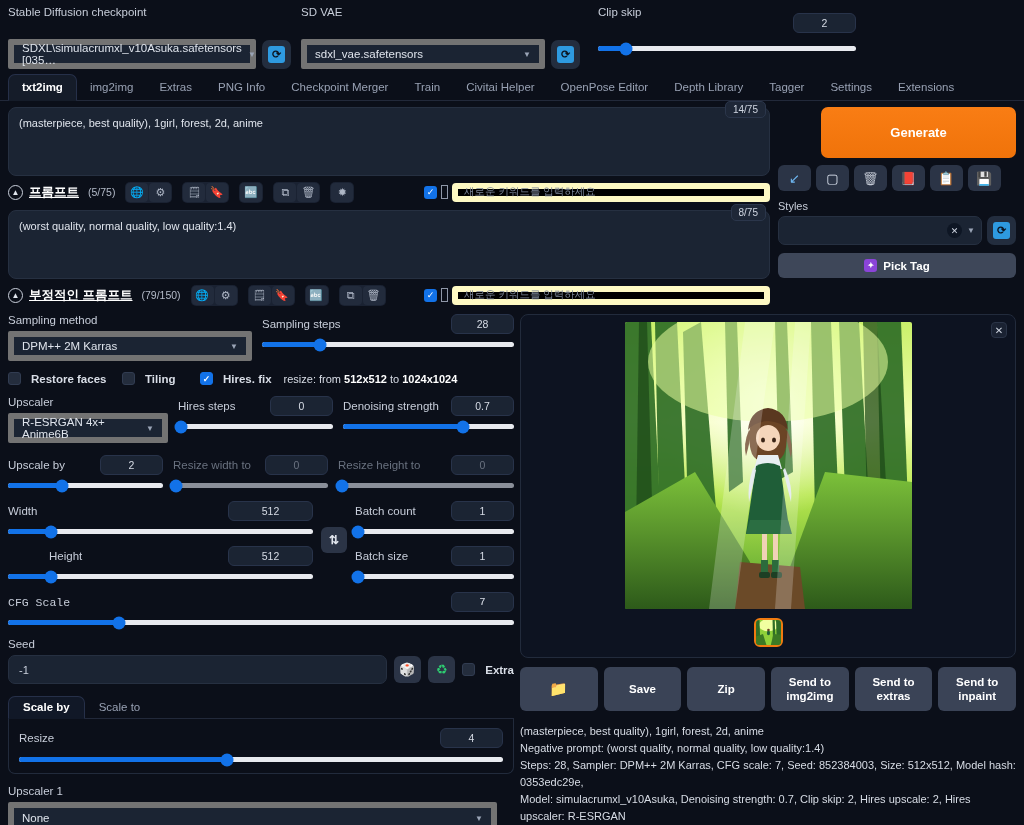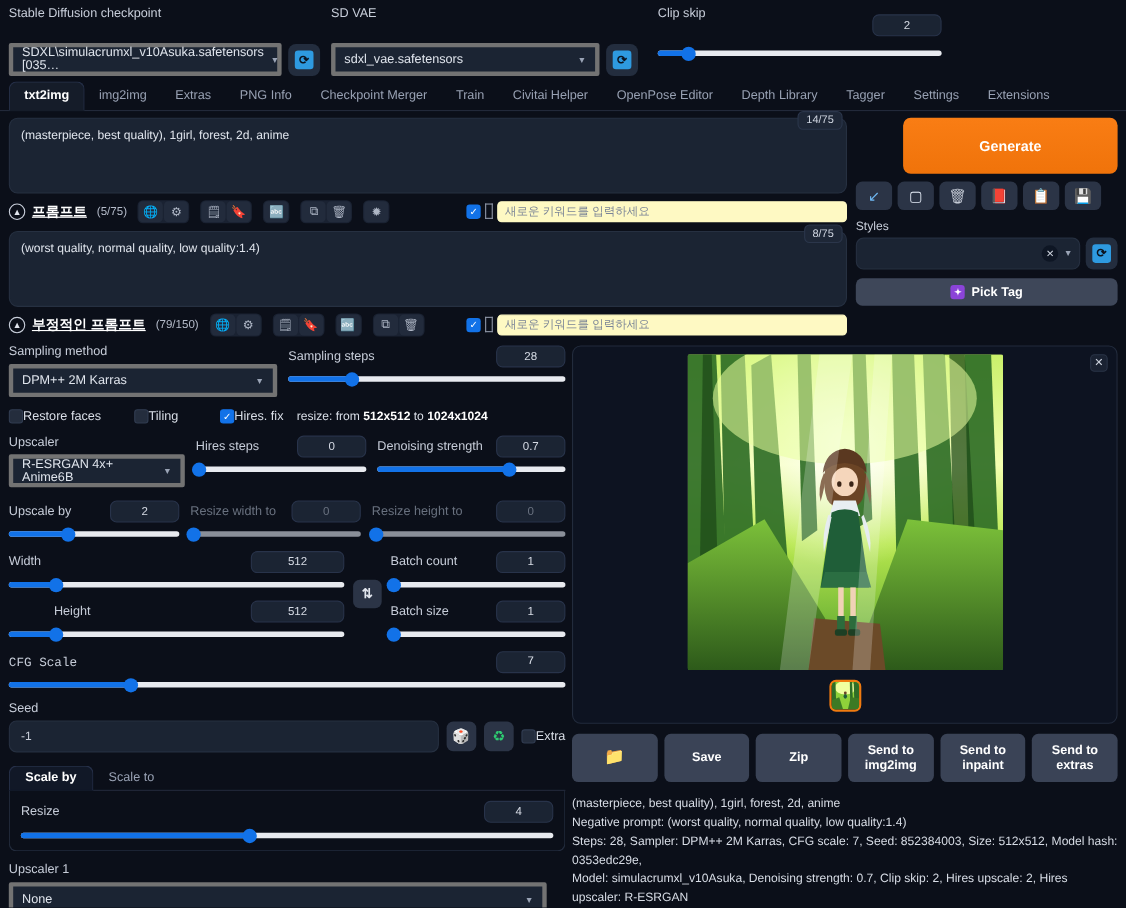--- a/index.html
+++ b/index.html
@@ -12,21 +12,21 @@
   }
   .app { width: 1024px; height: 825px; position: relative; }
 
   
   .topbar { display: flex; align-items: flex-start; padding: 6px 8px 0 8px; gap: 10px; }
   .field-group { display: flex; flex-direction: column; }
   .field-label { font-size: 11.5px; color: #c7cdd9; margin-bottom: 20px; line-height: 13px; }
   .row-inline { display: flex; align-items: center; gap: 6px; }
 
   .select-box {
-    background: #1b2433; border: 4px solid #737373; border-radius: 2px;
+    background: #1b2433; border: 6px solid #737373; border-radius: 2px;
     height: 30px; display: flex; align-items: center; padding: 0 8px;
     font-size: 11.5px; color: #dfe4ec; position: relative;
   }
   .select-box .caret { margin-left: auto; font-size: 8px; color: #9aa4b6; padding-left: 6px; }
   .sel-ckpt { width: 248px; }
   .sel-vae { width: 244px; }
   .sel-up1 { width: 489px; height: 32px; }
   .sel-sampler { width: 244px; height: 30px; }
   .sel-upscaler { width: 160px; height: 30px; }
 
@@ -100,21 +100,21 @@
     display: flex; align-items: center; justify-content: center;
     font-size: 11px; color: #aeb6c5;
   }
   .kw-wrap { display: flex; align-items: center; gap: 4px; margin-left: auto; }
   .kw-check {
     width: 13px; height: 13px; border-radius: 3px; background: #1272e8;
     display: flex; align-items: center; justify-content: center;
     color: #fff; font-size: 9px;
   }
   .kw-input {
-    background: #fef9c3; border: 1px solid #fef9c3; border-radius: 4px;
+    background: #000000; border: 6px solid #fef9c3; border-radius: 4px;
     height: 19px; width: 318px; font-size: 10.5px; color: #7a8497;
     display: flex; align-items: center; padding: 0 6px;
   }
   .caret-bar { width: 7px; height: 14px; border: 1.2px solid #8f97a8; border-top: none; border-bottom: none; position: relative; }
   .caret-bar:before, .caret-bar:after { content:""; position:absolute; left:-1px; right:-1px; height:1.2px; background:#8f97a8; }
   .caret-bar:before { top: 0; } .caret-bar:after { bottom: 0; }
 
   
   .generate-btn {
     background: linear-gradient(#f97d14, #f0730a);
@@ -156,21 +156,21 @@
   .lbl { font-size: 11.5px; color: #c7cdd9; }
   .lbl.dim { color: #69717f; }
   .nb {
     background: #1b2433; border: 1px solid #28334a; border-radius: 6px;
     height: 20px; width: 63px; display: flex; align-items: center;
     justify-content: center; font-size: 10.5px; color: #d6dbe5;
   }
   .nb.dim { color: #6a7280; }
   .nb.wide { width: 85px; }
 
-  .ck { display: flex; align-items: center; gap: 0; }
+  .ck { display: flex; align-items: center; gap: 10px; font-weight: bold; }
   .ck-box {
     width: 13px; height: 13px; border-radius: 3px; background: #242d3d;
     border: 1px solid #313c51;
   }
   .ck-box.on { background: #1272e8; border-color: #1272e8; display:flex; align-items:center; justify-content:center; color:#fff; font-size:9px; }
   .ck-lbl { font-size: 11.5px; color: #d9dee7; }
   .resize-note { font-size: 11px; color: #d9dee7; margin-left: 12px; }
   .resize-note b { color: #ffffff; }
 
   .swap-btn {
@@ -661,22 +661,22 @@
         </div>
       </div>
 
       <div class="act-row">
         <div class="act-btn folder">
           <span style="color:#f0b429;">📁</span>
         </div>
         <div class="act-btn">Save</div>
         <div class="act-btn">Zip</div>
         <div class="act-btn">Send to img2img</div>
+        <div class="act-btn">Send to extras</div>
         <div class="act-btn">Send to inpaint</div>
-        <div class="act-btn">Send to extras</div>
       </div>
 
       <div class="info-text">
         <div>(masterpiece, best quality), 1girl, forest, 2d, anime</div>
         <div>Negative prompt: (worst quality, normal quality, low quality:1.4)</div>
         <div>Steps: 28, Sampler: DPM++ 2M Karras, CFG scale: 7, Seed: 852384003, Size: 512x512, Model hash: 0353edc29e,</div>
         <div>Model: simulacrumxl_v10Asuka, Denoising strength: 0.7, Clip skip: 2, Hires upscale: 2, Hires upscaler: R-ESRGAN</div>
         <div>4x+ Anime6B, Version: v1.5.1</div>
       </div>
 

